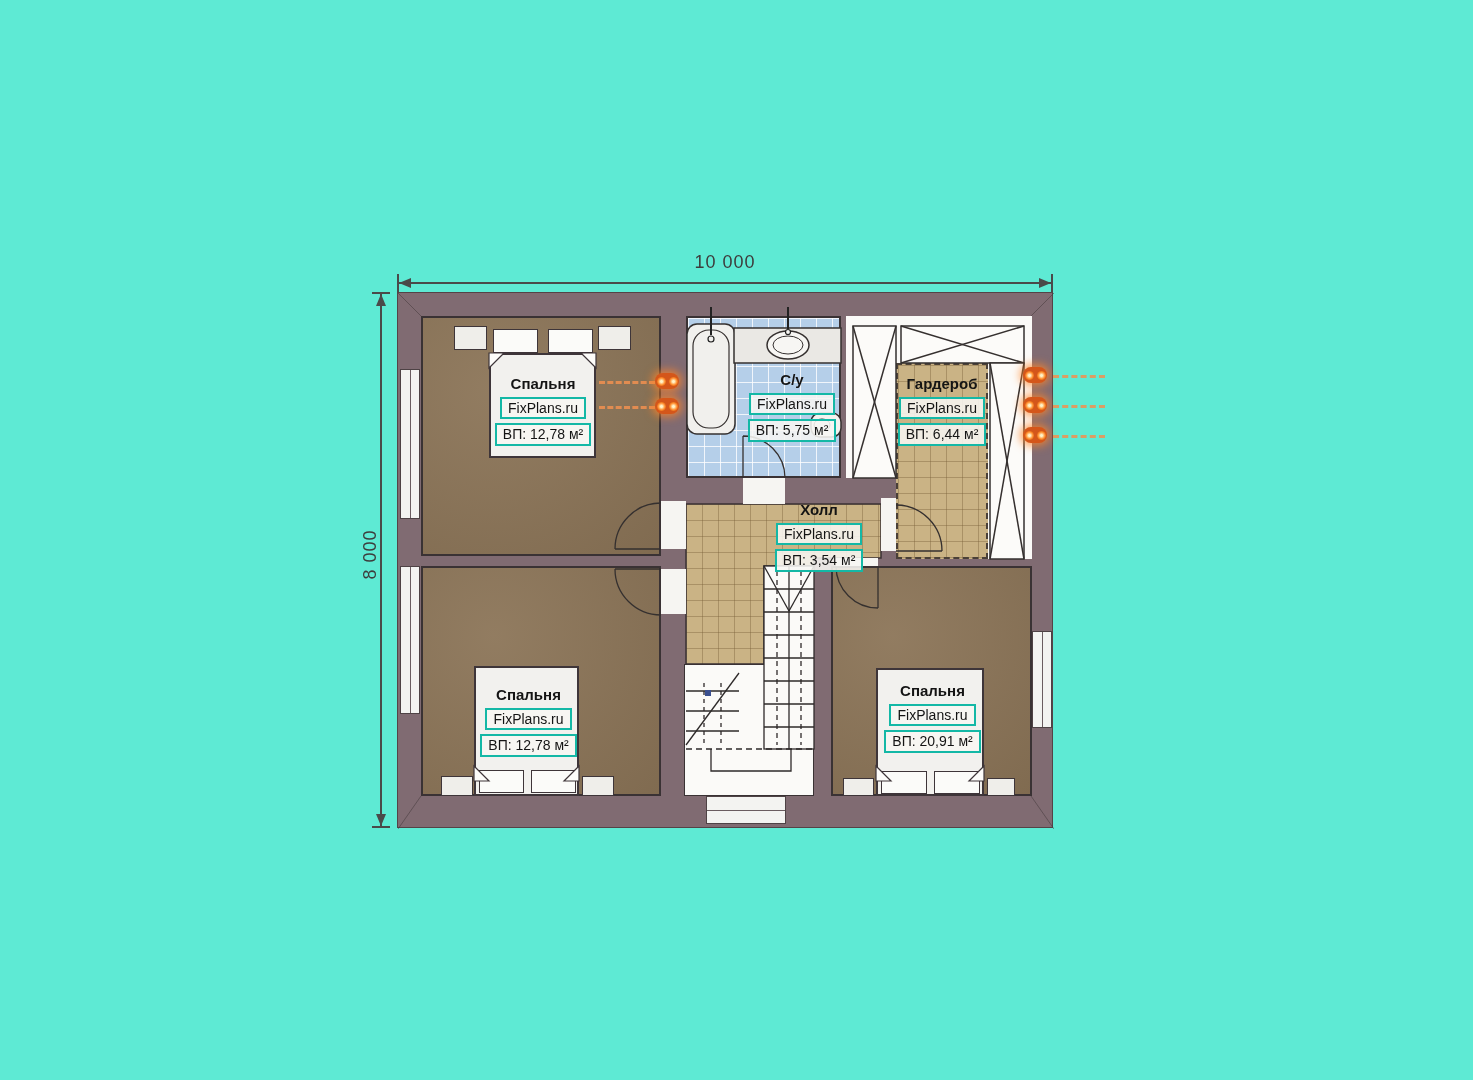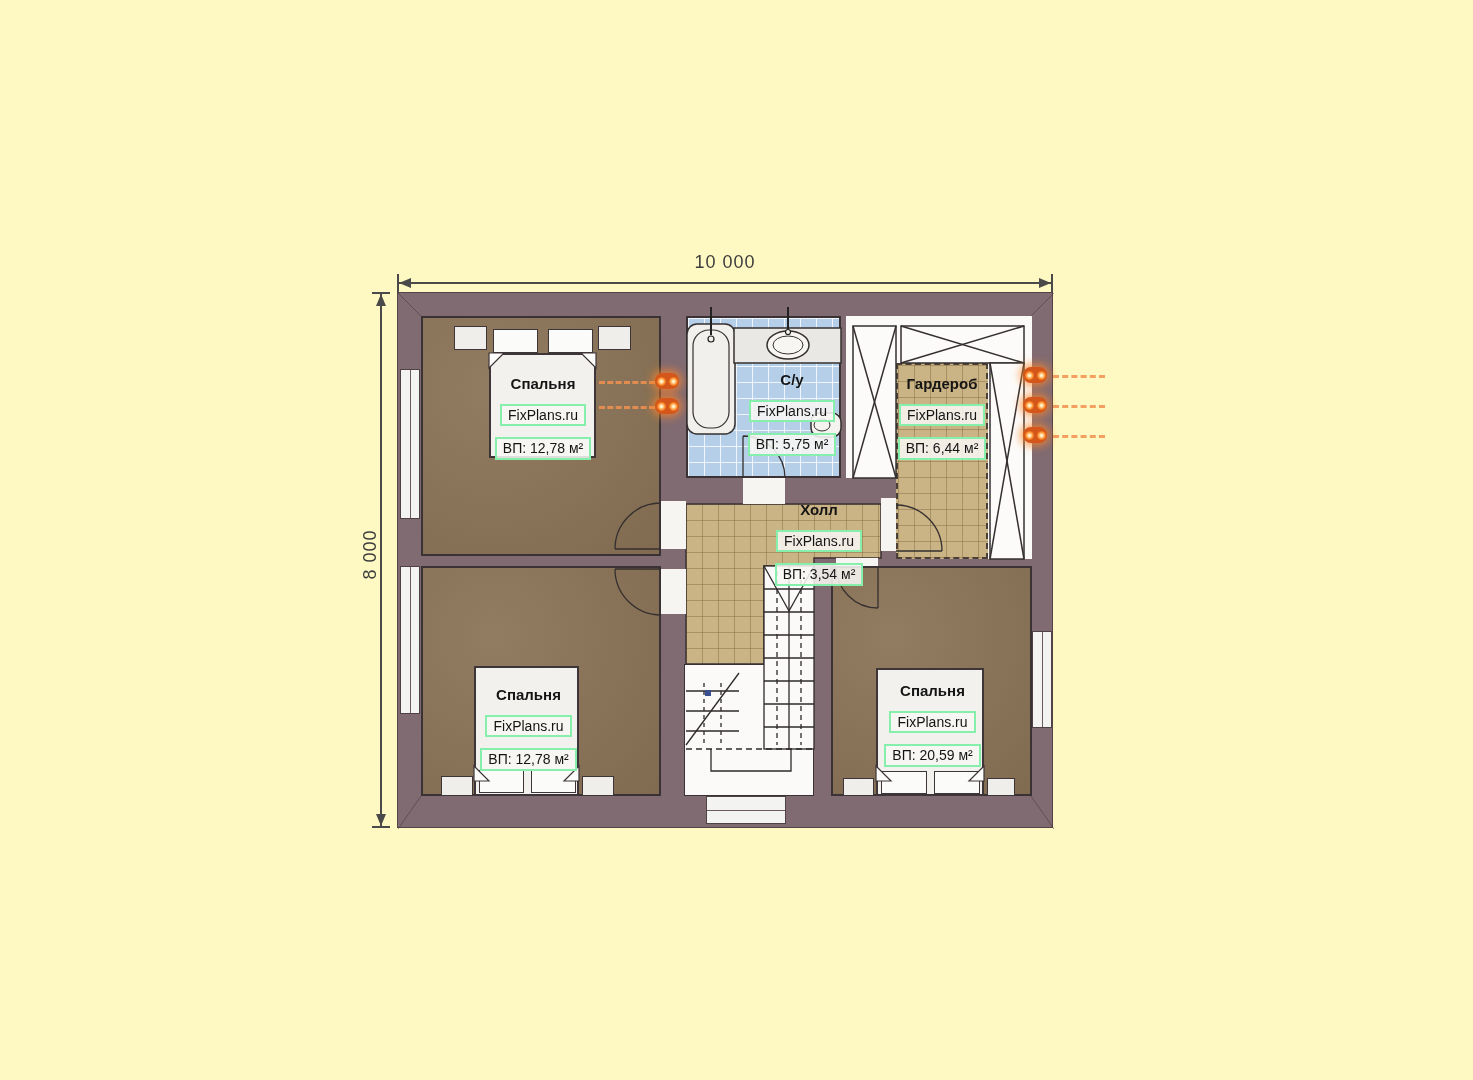--- a/index.html
+++ b/index.html
@@ -1,17 +1,17 @@
 <!DOCTYPE html>
 <html><head>
 <meta charset="utf-8">
 <style>
   html,body { margin:0; padding:0; }
   .page {
-    position:relative; width:1473px; height:1080px; background:#fef9c3;
+    position:relative; width:1473px; height:1080px; background:#5eead4;
     font-family:"Liberation Sans", sans-serif; overflow:hidden;
   }
   
   .dim-text-h {
     position:absolute; left:397px; top:252px; width:656px; text-align:center;
     font-size:18px; color:#3d3d3d; letter-spacing:1px;
   }
   .dim-text-v {
     position:absolute; left:330px; top:544px; width:80px; text-align:center;
     font-size:18px; color:#3d3d3d; letter-spacing:1px;
@@ -66,24 +66,24 @@
   .bed       { background:#f2f1ee; border:2px solid #3e3539; }
   .pillow    { background:#fbfbf9; border:1.5px solid #3e3539; }
   .stand     { background:#efeeea; border:1.5px solid #3e3539; }
 
   .win { z-index:3; background:#f3f3f1; border:1px solid #4e4245; }
   .win-v::after { content:""; position:absolute; left:50%; top:0; bottom:0; width:1px; background:#6a5c60; }
   .win-h::after { content:""; position:absolute; top:50%; left:0; right:0; height:1px; background:#6a5c60; }
 
   .plan-svg { position:absolute; left:0; top:0; z-index:4; pointer-events:none; }
 
-  .room-label { position:absolute; z-index:6; display:flex; flex-direction:column; align-items:center; gap:11px; }
+  .room-label { position:absolute; z-index:6; display:flex; flex-direction:column; align-items:center; gap:4px; }
   .room-title { font-size:15px; font-weight:bold; color:#141414; line-height:1.1; }
   .label-box  {
-    border:2px solid #86efac; background:rgba(247,246,243,0.88);
+    border:2px solid #14b8a6; background:rgba(247,246,243,0.88);
     padding:0 6px; font-size:14px; color:#141414; line-height:1.35; white-space:nowrap;
   }
 
   .rad {
     position:absolute; z-index:7; width:24px; height:16px; border-radius:8px;
     background:#d4561a; box-shadow:0 0 8px 3px rgba(255,132,40,0.75);
     display:flex; align-items:center; justify-content:space-around;
   }
   .rad i {
     width:9px; height:9px; border-radius:50%;
@@ -264,21 +264,21 @@
       <div class="label-box">ВП: 3,54 м²</div>
     </div>
     <div class="room-label" style="left:73px; top:394px; width:115px;">
       <div class="room-title">Спальня</div>
       <div class="label-box">FixPlans.ru</div>
       <div class="label-box">ВП: 12,78 м²</div>
     </div>
     <div class="room-label" style="left:477px; top:390px; width:115px;">
       <div class="room-title">Спальня</div>
       <div class="label-box">FixPlans.ru</div>
-      <div class="label-box">ВП: 20,59 м²</div>
+      <div class="label-box">ВП: 20,91 м²</div>
     </div>
 
     <div class="heatline" style="left:201px; top:88px;  width:56px;"></div>
     <div class="heatline" style="left:201px; top:113px; width:56px;"></div>
     <div class="rad" style="left:257px; top:80px;">
         <i></i>
         <i></i>
       </div>
     <div class="rad" style="left:257px; top:105px;">
         <i></i>

